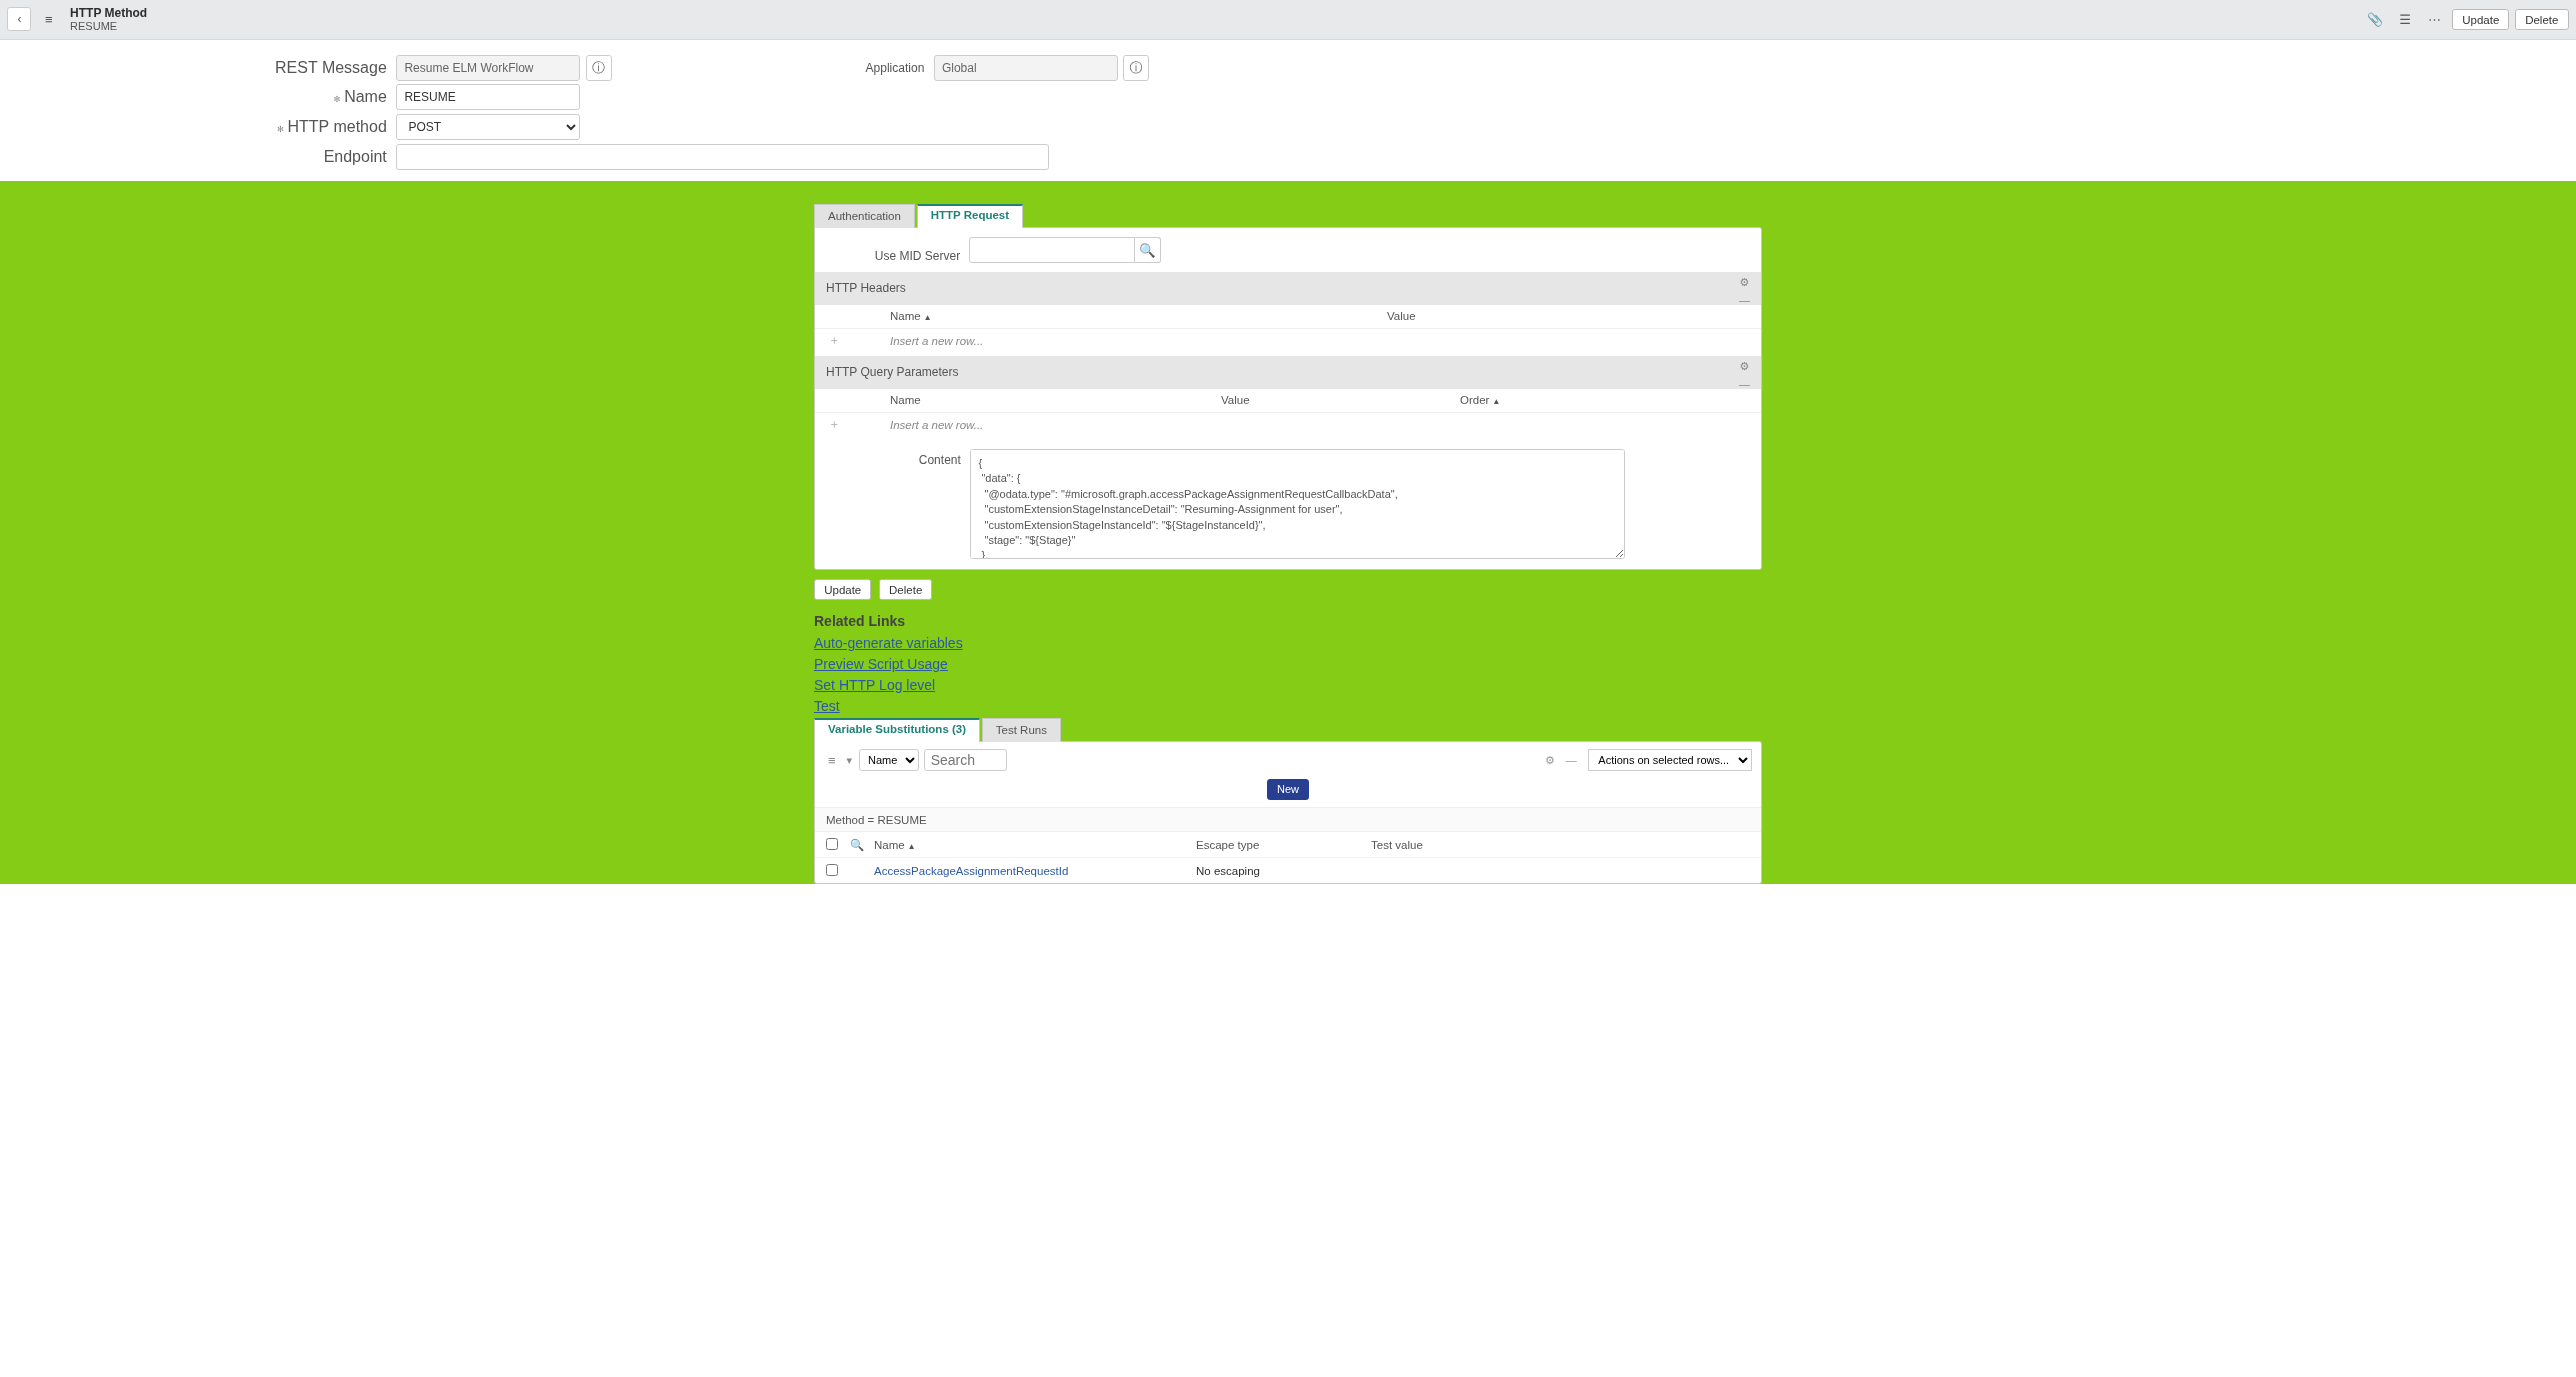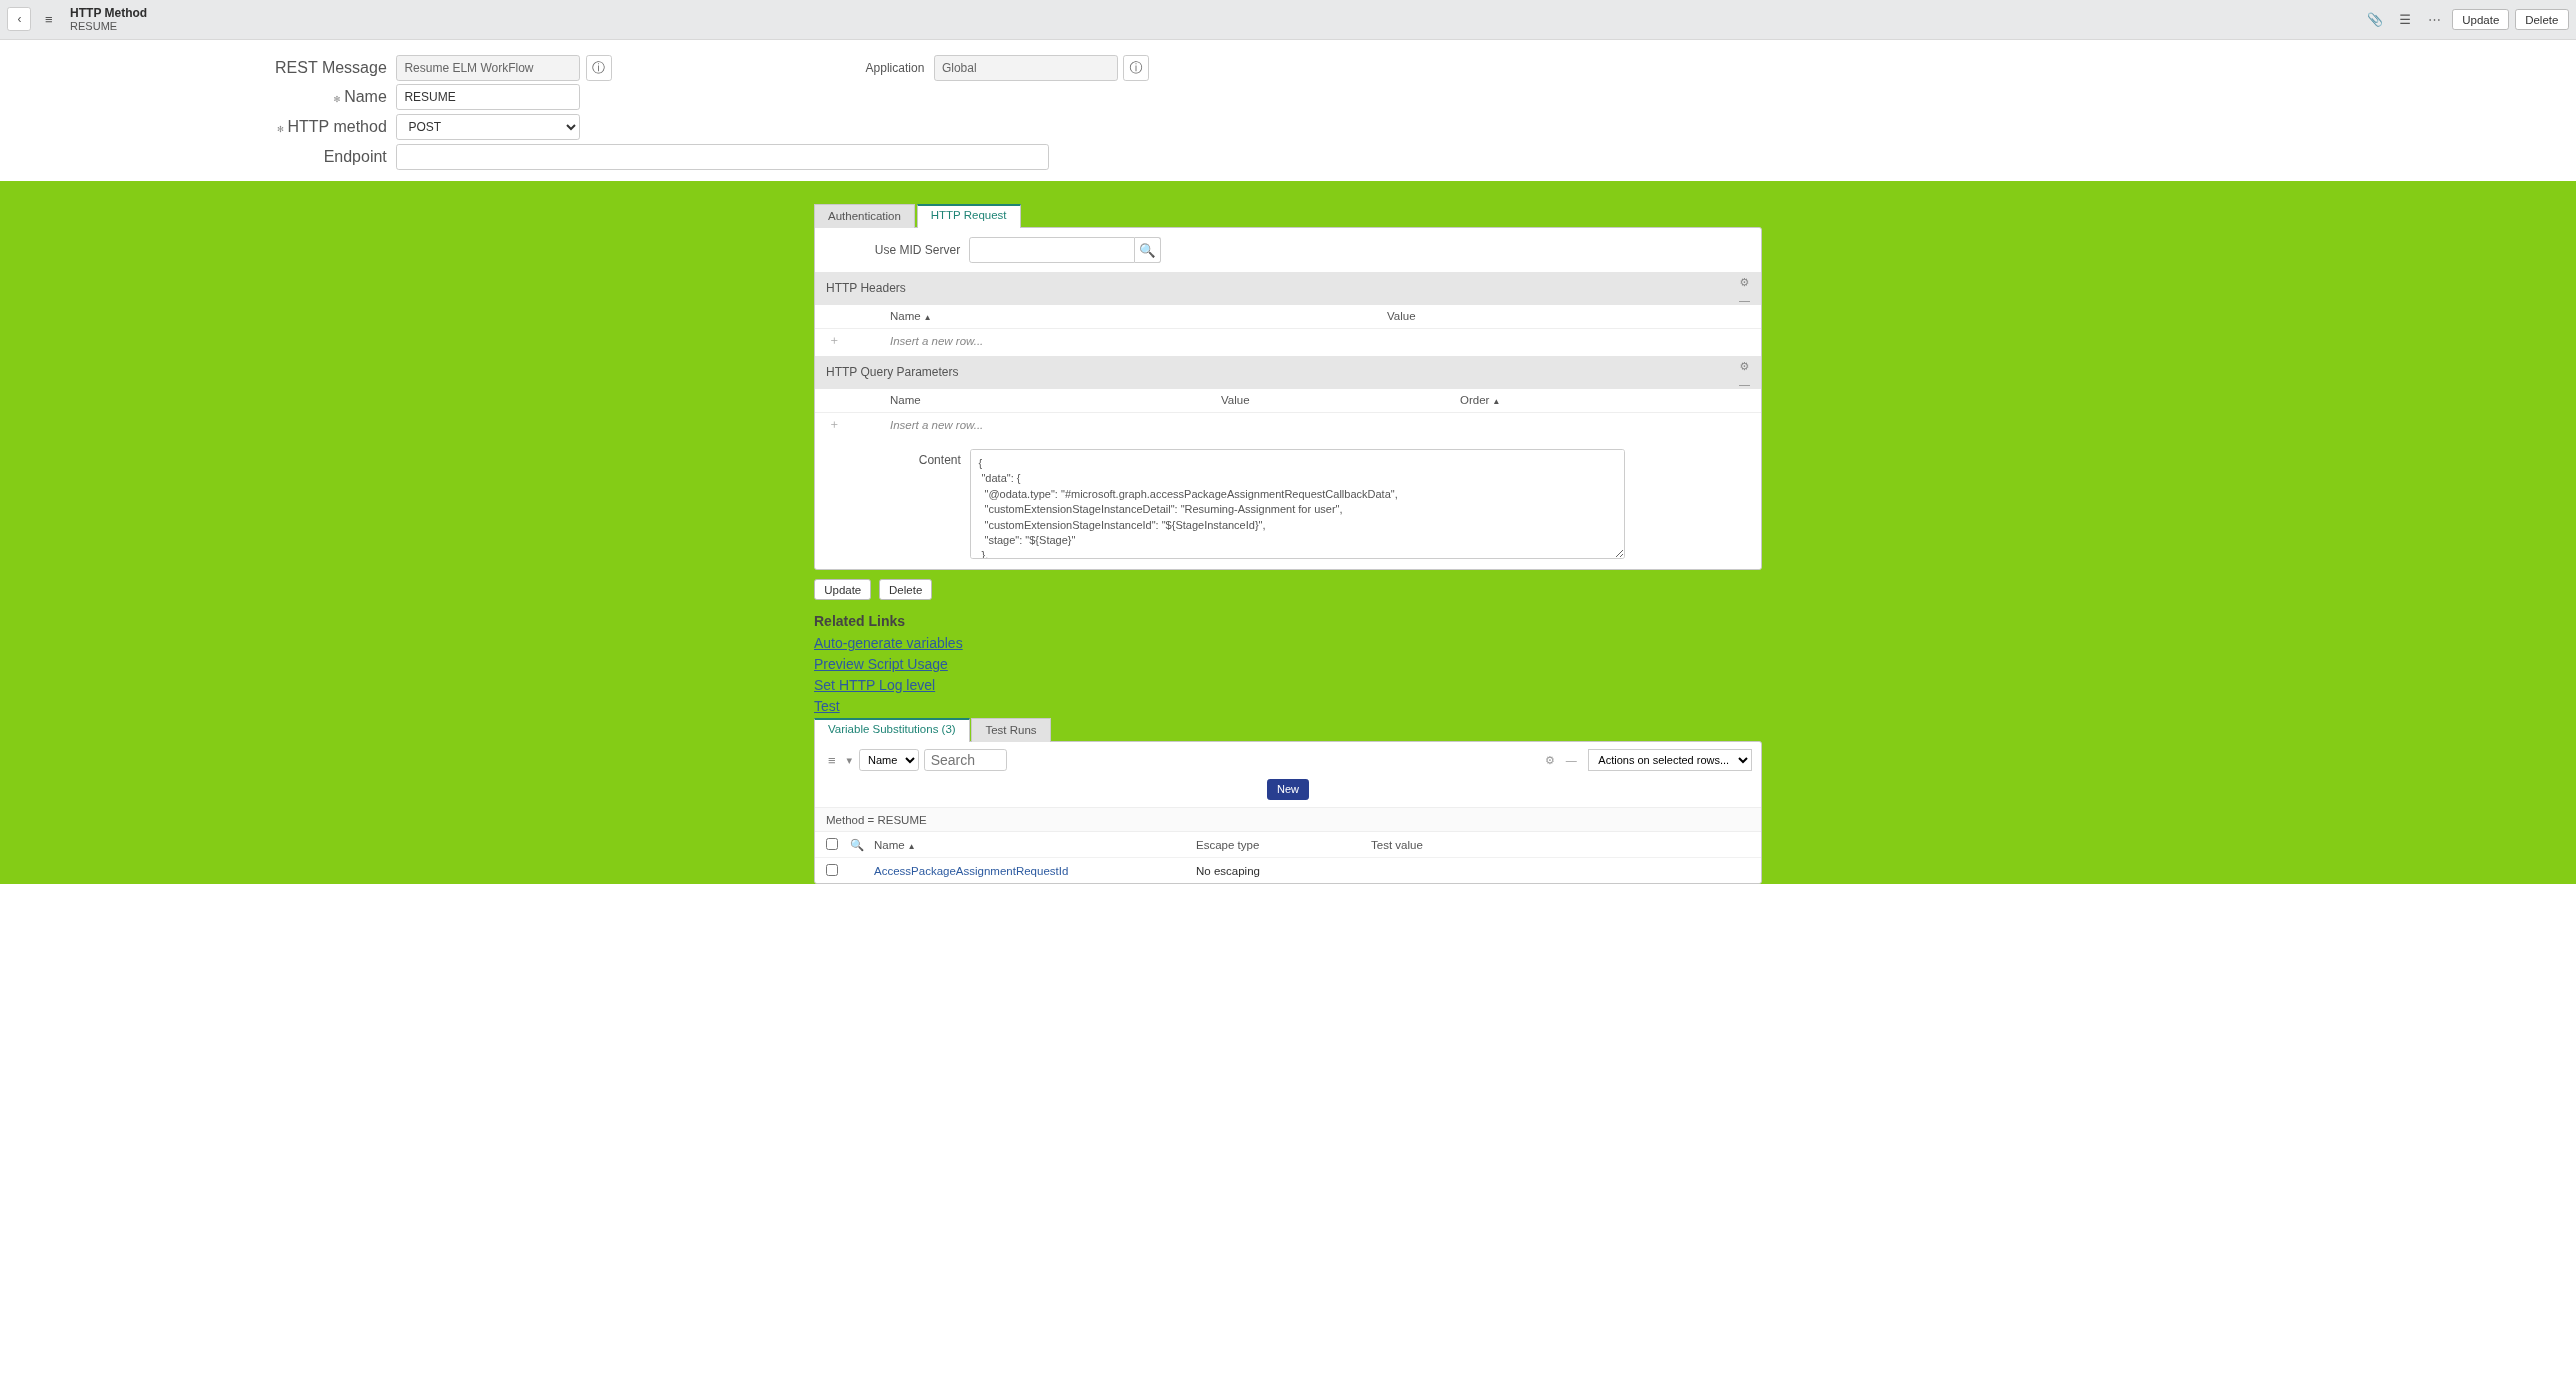--- a/index.html
+++ b/index.html
@@ -108,31 +108,31 @@
     cursor: pointer;
     margin-right: 1.8px;
     position: relative;
     top: 0.9px;
   }
   .tab.active {
     background: #fff;
     border-top: 2.8px solid #1f8476;
     padding-top: 3.7px;
     color: #1f8476;
-    font-weight: 400;
+    font-weight: 700;
   }
   .tab-body {
     border: 0.9px solid #c8c8c8;
     border-radius: 0 2.8px 2.8px 2.8px;
     padding: 0;
     background: #fff;
   }
   .sub-row {
     display: flex;
-    align-items: center;
+    align-items: flex-end;
     padding: 9.2px 7.4px;
   }
   .sub-label { width: 147px; text-align: right; padding-right: 9.2px; color:#555; }
   .search-input-wrap { display:flex; }
   .search-input { height:26px; width:166px; border:0.9px solid #ccc; border-radius:2.8px 0 0 2.8px; padding:0 7.4px;}
   .search-btn { height:26px; width:26px; border:0.9px solid #ccc; border-left:none; border-radius:0 2.8px 2.8px 0; background:#fff; cursor:pointer; color:#666;}
   .section-banner {
     background: #e6e6e6;
     padding: 9.2px 11px;
     font-size: 12px;

